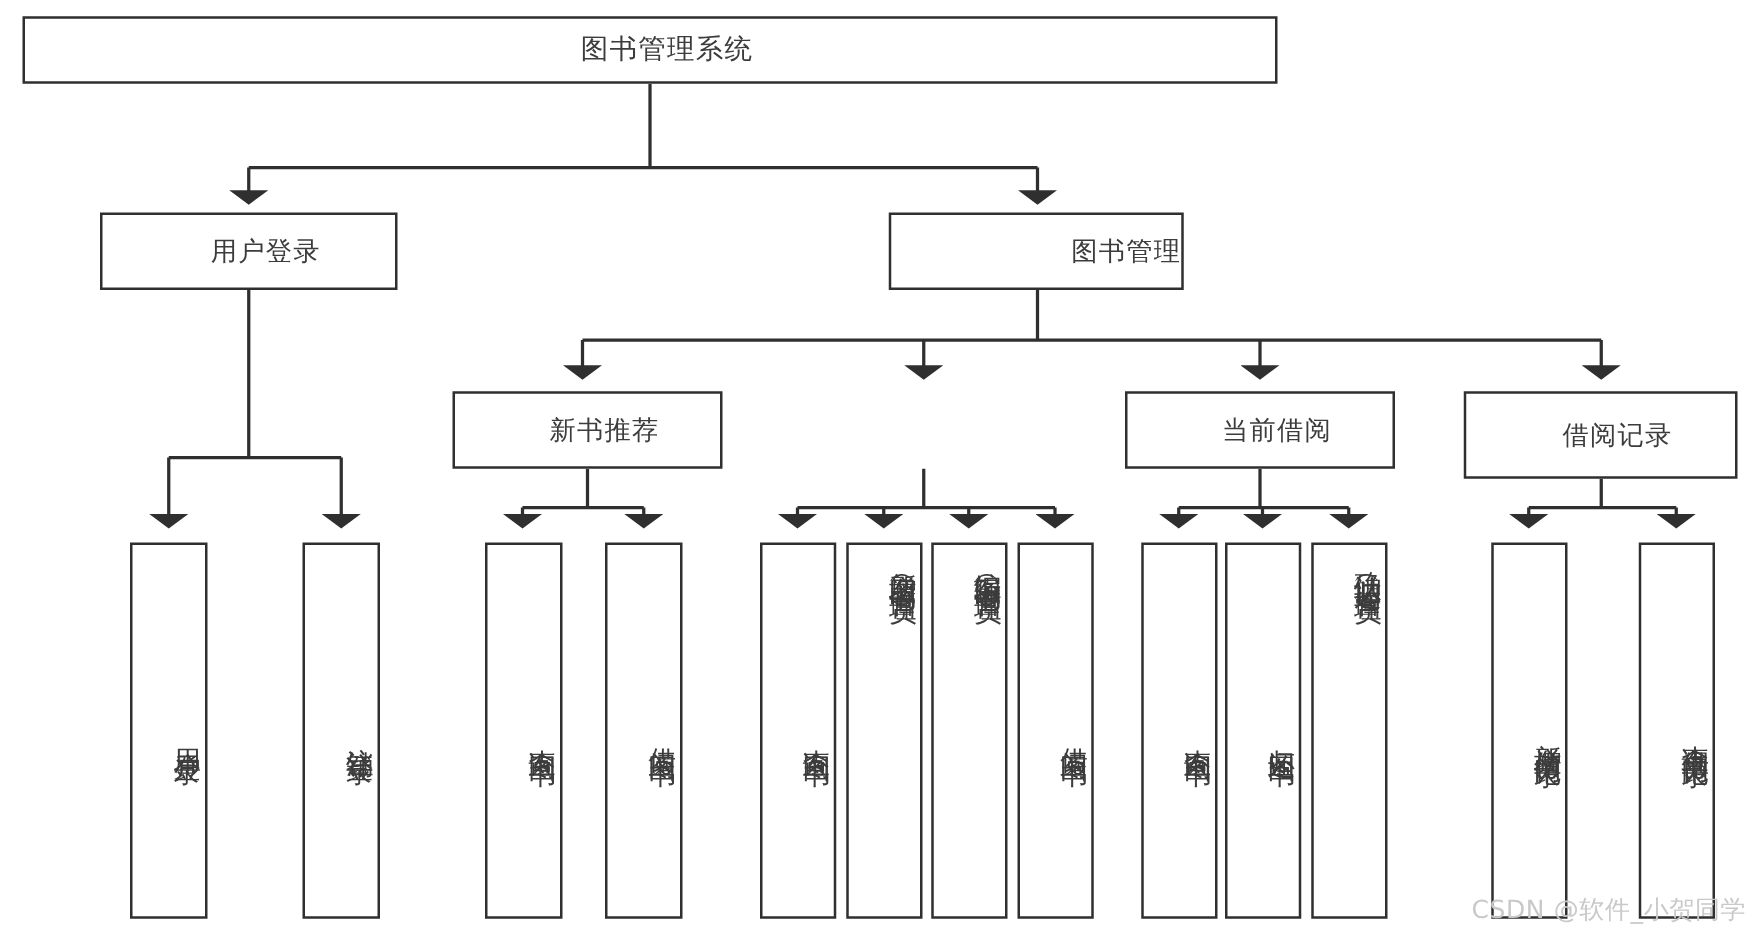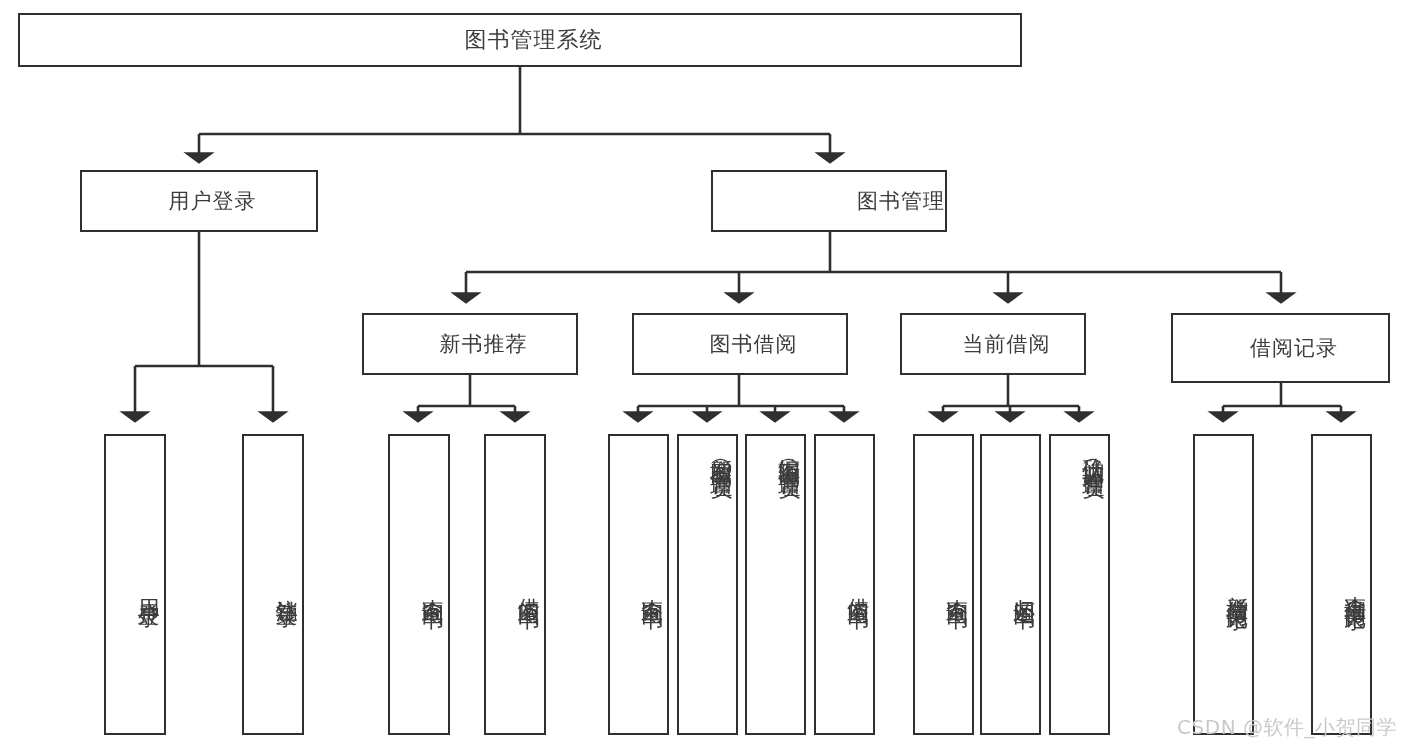--- a/index.html
+++ b/index.html
@@ -94,24 +94,21 @@
   <div class="node lvl1" style="left:80px;top:170px;width:238px;height:62px;">
     <span class="lbl">用户登录</span>
   </div>
   <div class="node lvl1" style="left:711px;top:170px;width:236px;height:62px;justify-content:flex-end;">
     <span class="lbl">图书管理</span>
   </div>
 
   <div class="node lvl2" style="left:362px;top:313px;width:216px;height:62px;">
     <span class="lbl">新书推荐</span>
   </div>
-  <div class="node lvl2" style="left:632px;top:313px;width:216px;height:62px;">
-    <span class="lbl">图书借阅</span>
-  </div>
-  <div class="node lvl2" style="left:900px;top:313px;width:186px;height:62px;">
+  <div class="node lvl2" style="left:900px;top:313px;width:216px;height:62px;">
     <span class="lbl">当前借阅</span>
   </div>
   <div class="node lvl2" style="left:1171px;top:313px;width:219px;height:70px;">
     <span class="lbl">借阅记录</span>
   </div>
 
   <div class="node leaf" style="left:104px;top:434px;width:62px;height:301px;">
     <div class="lblwrap center">
       <span class="lbl">用户登录</span>
     </div>

